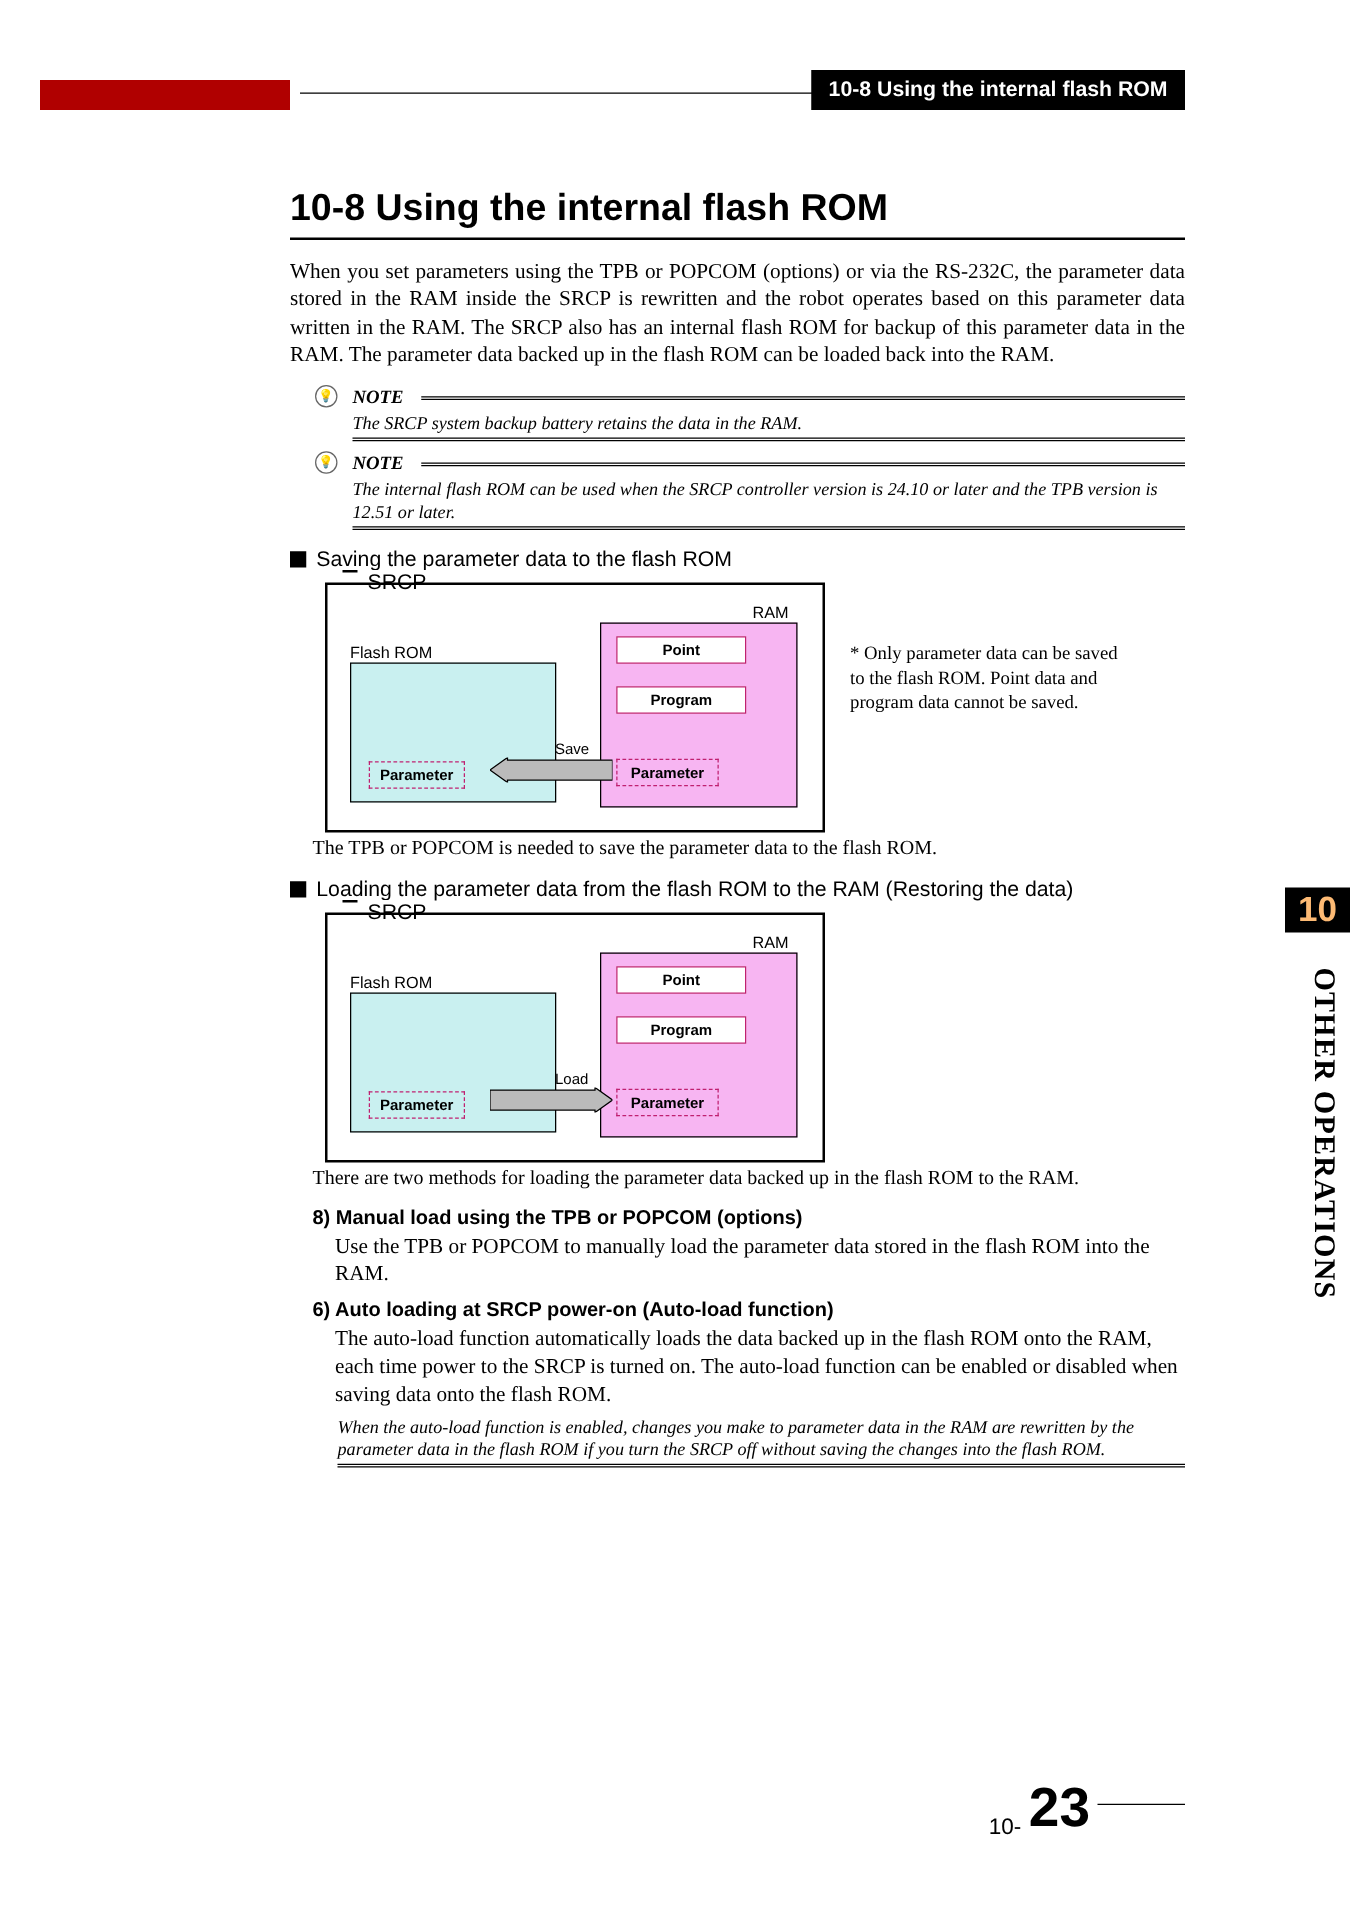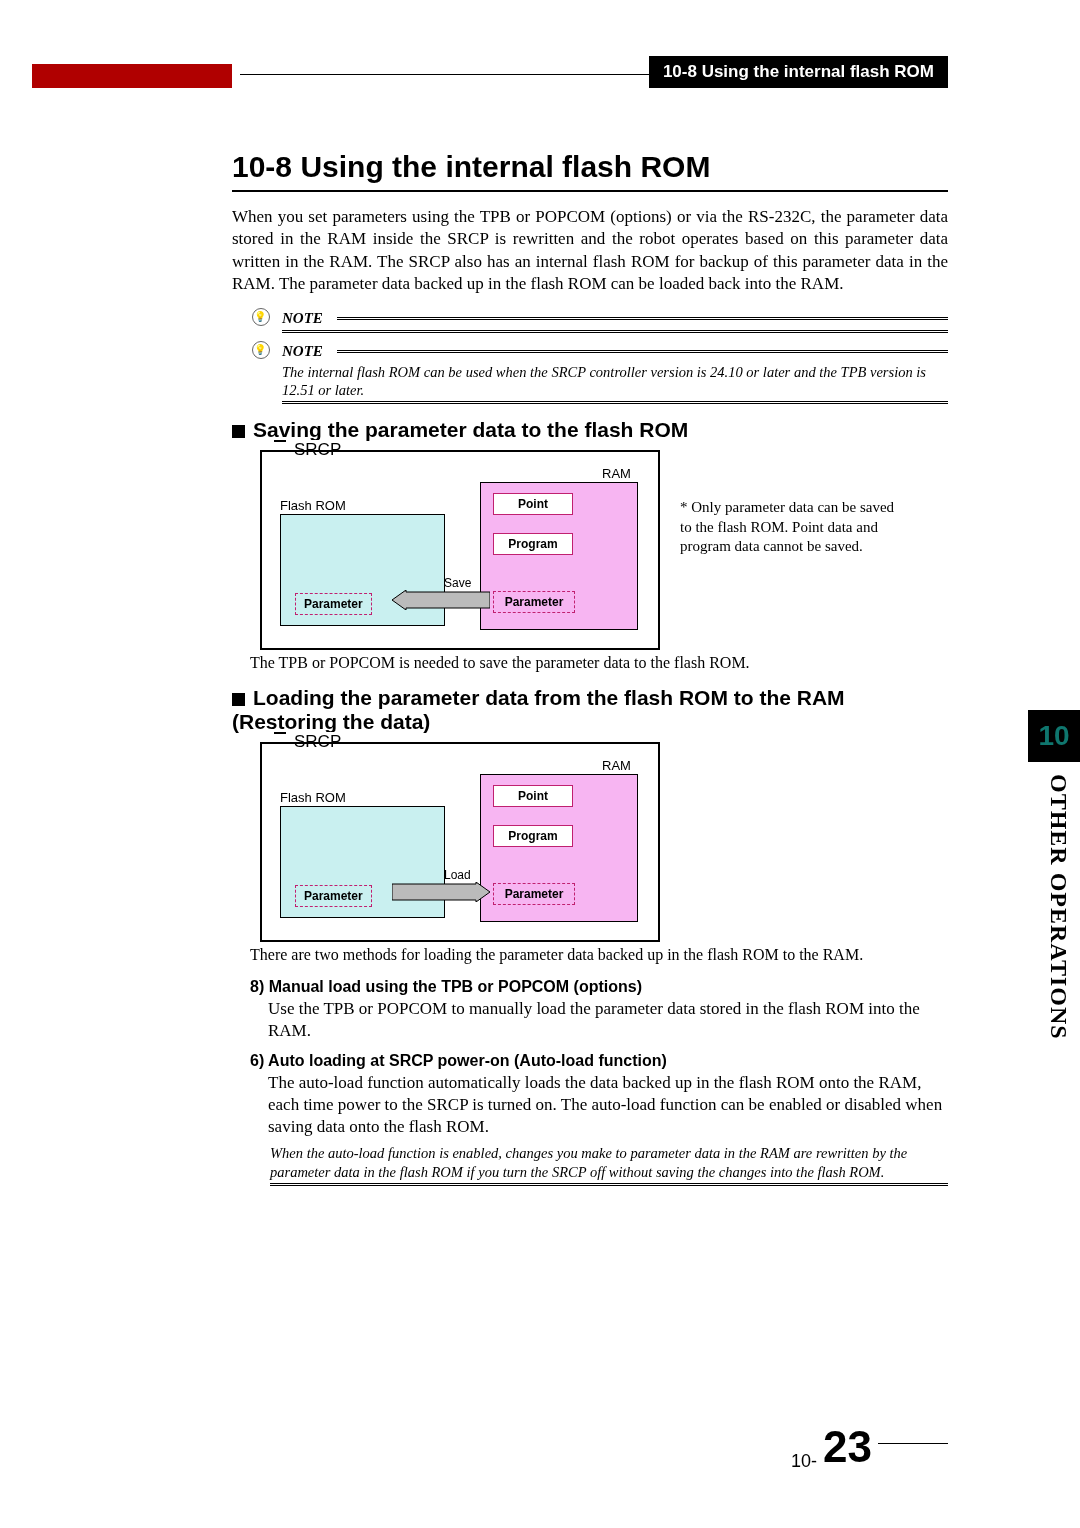--- a/index.html
+++ b/index.html
@@ -36,21 +36,21 @@
     align-items: center; justify-content: center;
     font-size: 10px; color: #666; margin-right: 4px;
     position: relative; top: -2px;
   }
   .note-label { font-style: italic; font-weight: bold; font-size: 15px; }
   .note-rule { flex: 1; border-top: 1px solid #000; margin-left: 6px; }
   .note-text { font-style: italic; font-size: 14.5px; line-height: 1.25; margin: 2px 0 2px 30px; }
   .dbl-rule { border-top: 1px solid #000; height: 3px; border-bottom: 1px solid #000; margin: 2px 0 10px 30px;}
   .note-top-dbl { border-top: 1px solid #000; height: 3px; border-bottom: 1px solid #000; margin-left: 6px; flex:1;}
   .sq { display:inline-block; width:13px; height:13px; background:#000; margin-right:8px; position:relative; top:1px;}
-  .subhead { font-family: Arial, sans-serif; font-weight: bold; font-size: 21px; margin: 14px 0 8px 0; }
+  .subhead { font-family: Arial, sans-serif; font-weight: normal; font-size: 17px; margin: 14px 0 8px 0; }
   .subhead2 { font-family: Arial, sans-serif; font-weight: bold; font-size: 16px; margin: 10px 0 2px 18px; }
   .indent-p { font-size: 17px; line-height: 1.3; margin: 0 0 6px 36px; }
   .caption { font-size: 16px; margin: 4px 0 14px 18px; }
   .diagram-row { display:flex; align-items:flex-start; gap:20px; margin-left:28px; margin-bottom:4px;}
   .diagram-wrap { position:relative; width: 400px; }
   .srcp-label {
     position:absolute; top:-10px; left:28px; padding:0 6px;
     background:#fff; font-family: Arial, sans-serif; font-weight:normal; font-size:17px;
   }
   .srcp-top-left { position:absolute; top:-10px; left:14px; width:12px; height:1px; border-top:2px solid #000;}
@@ -68,32 +68,32 @@
     background: transparent;
   }
   .ram {
     position:absolute; left:218px; top:30px; width:158px; height:148px;
     border:1px solid #000; background:#f7b5f2;
   }
   .ram-label { position:absolute; left:340px; top:14px; font-family:Arial,sans-serif; font-size:13px;}
   .ram-item {
     position:absolute; border:1.5px solid #c02070; padding:3px 8px;
     font-family: Arial, sans-serif; font-weight:bold; font-size:12px; background:#fff;
-    left:12px; width:80px; text-align:center;
+    left:12px; width:104px; text-align:center;
   }
   .ram-param {
     position:absolute; border:1.5px dashed #c02070; padding:3px 8px;
     font-family: Arial, sans-serif; font-weight:bold; font-size:12px;
     left:12px; width:82px; text-align:center;
   }
   .arrow-label { position:absolute; font-family:Arial,sans-serif; font-size:12px; }
   .sidenote { font-size:15px; line-height:1.3; width:220px; margin-top:48px; }
   .chapter-tab {
     position:absolute; right:0; top:710px;
-    width:52px; height:52px; background:#000; color:#0f766e;
+    width:52px; height:36px; background:#000; color:#fdba74;
     font-family:Arial,sans-serif; font-weight:bold; font-size:28px;
     display:flex; align-items:center; justify-content:center;
   }
   .vtext {
     position:absolute; right:8px; top:774px;
     font-family:"Times New Roman",serif; font-weight:bold; font-size:24px;
     writing-mode: vertical-rl; letter-spacing:1px;
   }
   .caution-row { display:flex; align-items:center; gap:8px; margin-top:10px;}
   .caution-tri {
@@ -124,20 +124,21 @@
   <div class="h1-rule"></div>
 
   <p class="body-p">When you set parameters using the TPB or POPCOM (options) or via the RS-232C, the parameter data stored in the RAM inside the SRCP is rewritten and the robot operates based on this parameter data written in the RAM. The SRCP also has an internal flash ROM for backup of this parameter data in the RAM. The parameter data backed up in the flash ROM can be loaded back into the RAM.</p>
 
   <div class="note-block">
     <div class="note-head-row">
       <span class="bulb">💡</span>
       <span class="note-label">NOTE</span>
       <span class="note-top-dbl"></span>
     </div>
+    <div class="note-text">The SRCP system backup battery retains the data in the RAM.</div>
     <div class="dbl-rule"></div>
   </div>
 
   <div class="note-block">
     <div class="note-head-row">
       <span class="bulb">💡</span>
       <span class="note-label">NOTE</span>
       <span class="note-top-dbl"></span>
     </div>
     <div class="note-text">The internal flash ROM can be used when the SRCP controller version is 24.10 or later and the TPB version is 12.51 or later.</div>

